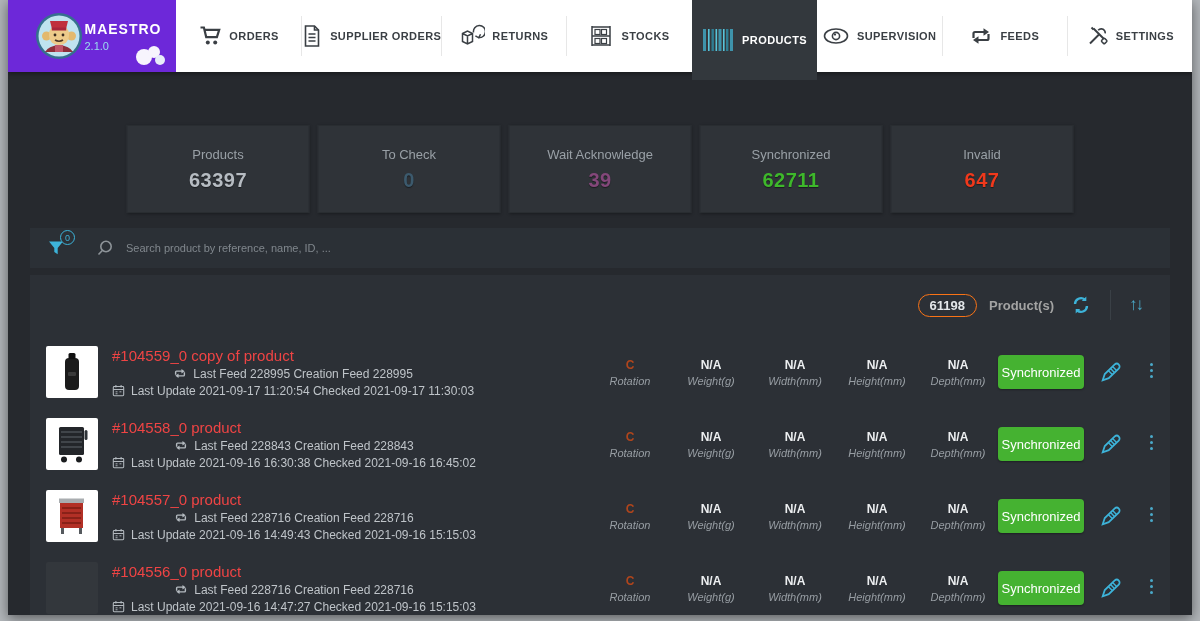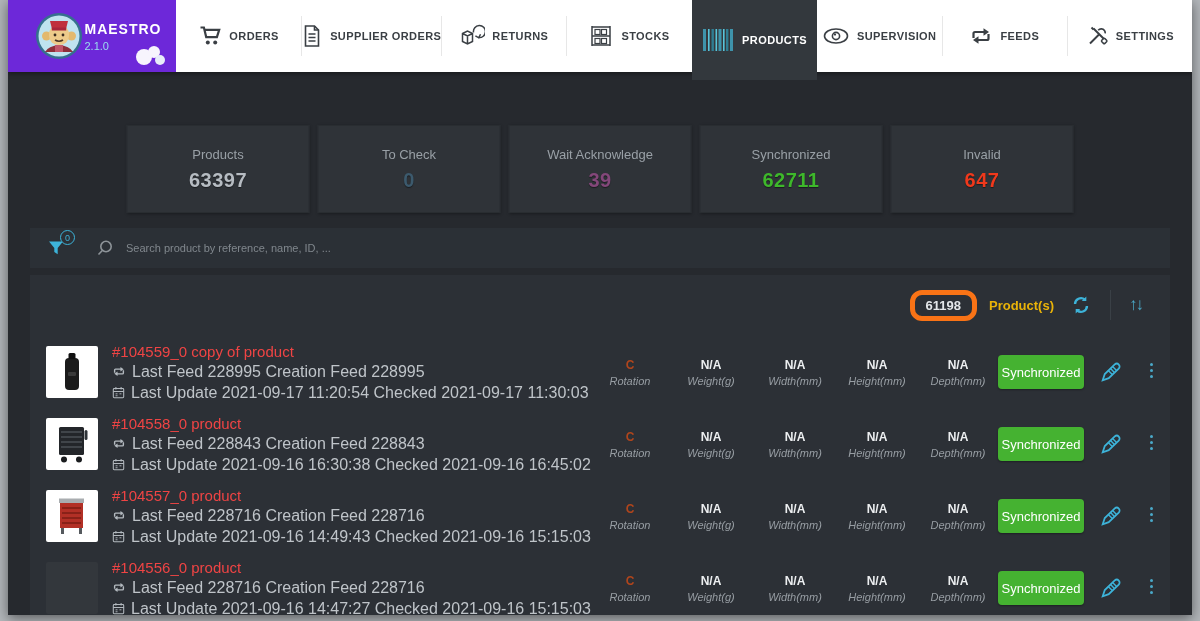--- a/index.html
+++ b/index.html
@@ -50,41 +50,41 @@
   .search-box { flex:1; display:flex; align-items:center; gap:12px; padding:0 14px; }
   .search-input { flex:1; background:transparent; border:none; outline:none;
     color:#aeb4ba; font-size:11px; font-family:"Liberation Sans",sans-serif; }
   .search-input::placeholder { color:#80878d; }
 
   
   .panel { position:absolute; top:275px; left:22px; right:22px; bottom:0;
     background:#2c3036; overflow:hidden; }
   .panel-header { position:absolute; top:12px; right:14px; display:flex;
     align-items:center; gap:12px; height:36px; }
-  .count-pill { padding:3px 11px; border:5px solid #f97316; border-radius:12px;
+  .count-pill { padding:3px 11px; border:1px solid #f97316; border-radius:12px;
     color:#e4e7ea; font-size:13px; font-weight:bold; }
-  .count-label { color:#eab308; font-size:13px; font-weight:bold; }
+  .count-label { color:#a3a3a3; font-size:13px; font-weight:bold; }
   .refresh-btn { cursor:pointer; display:flex; margin-left:4px; }
   .vdiv { width:1px; height:30px; background:#3a4046; margin:0 6px; }
   .sort-btn { cursor:pointer; font-size:17px; color:#4aa9c9; letter-spacing:-2px;
     display:flex; padding-right:14px; }
 
   .rows { position:absolute; top:61px; left:0; right:0; }
   .row { height:72px; position:relative; padding-left:16px; display:flex; align-items:center; }
   .thumb { width:52px; height:52px; background:#fff; border-radius:2px; display:flex;
     align-items:center; justify-content:center; overflow:hidden; flex:0 0 52px; }
   .thumb svg { display:none; }
   .thumb[data-variant="black-flask"]   svg.flask   { display:block; }
   .thumb[data-variant="black-trolley"] svg.trolley { display:block; }
   .thumb[data-variant="red-cabinet"]   svg.cabinet { display:block; }
   .thumb[data-variant="none"] { background:#33373c; }
 
   .row-text { margin-left:14px; display:flex; flex-direction:column; gap:3px; }
   .row-title { font-size:15px; color:#ef4444; cursor:pointer; }
-  .row-line { font-size:16px; color:#bfc4c9; display:flex; align-items:center; gap:6px; }
+  .row-line { font-size:12px; color:#bfc4c9; display:flex; align-items:center; gap:6px;justify-content:center; }
   .row-line svg { color:#b4bac0; flex:0 0 auto; }
 
   .metric { position:absolute; width:80px; top:50%; transform:translateY(-50%); text-align:center; }
   .m-0{left:560px}.m-1{left:641px}.m-2{left:725px}.m-3{left:807px}.m-4{left:888px}
   .metric-value { font-size:12px; font-weight:bold; color:#eceef0; }
   .metric-label { font-size:11px; font-style:italic; color:#979da3; margin-top:3px; }
 
   .status-btn { position:absolute; left:968px; top:19px; width:86px; height:34px;
     background:#45b231; color:#fff; font-size:13px; border:none; border-radius:4px;
     display:flex; align-items:center; justify-content:center; cursor:pointer;

